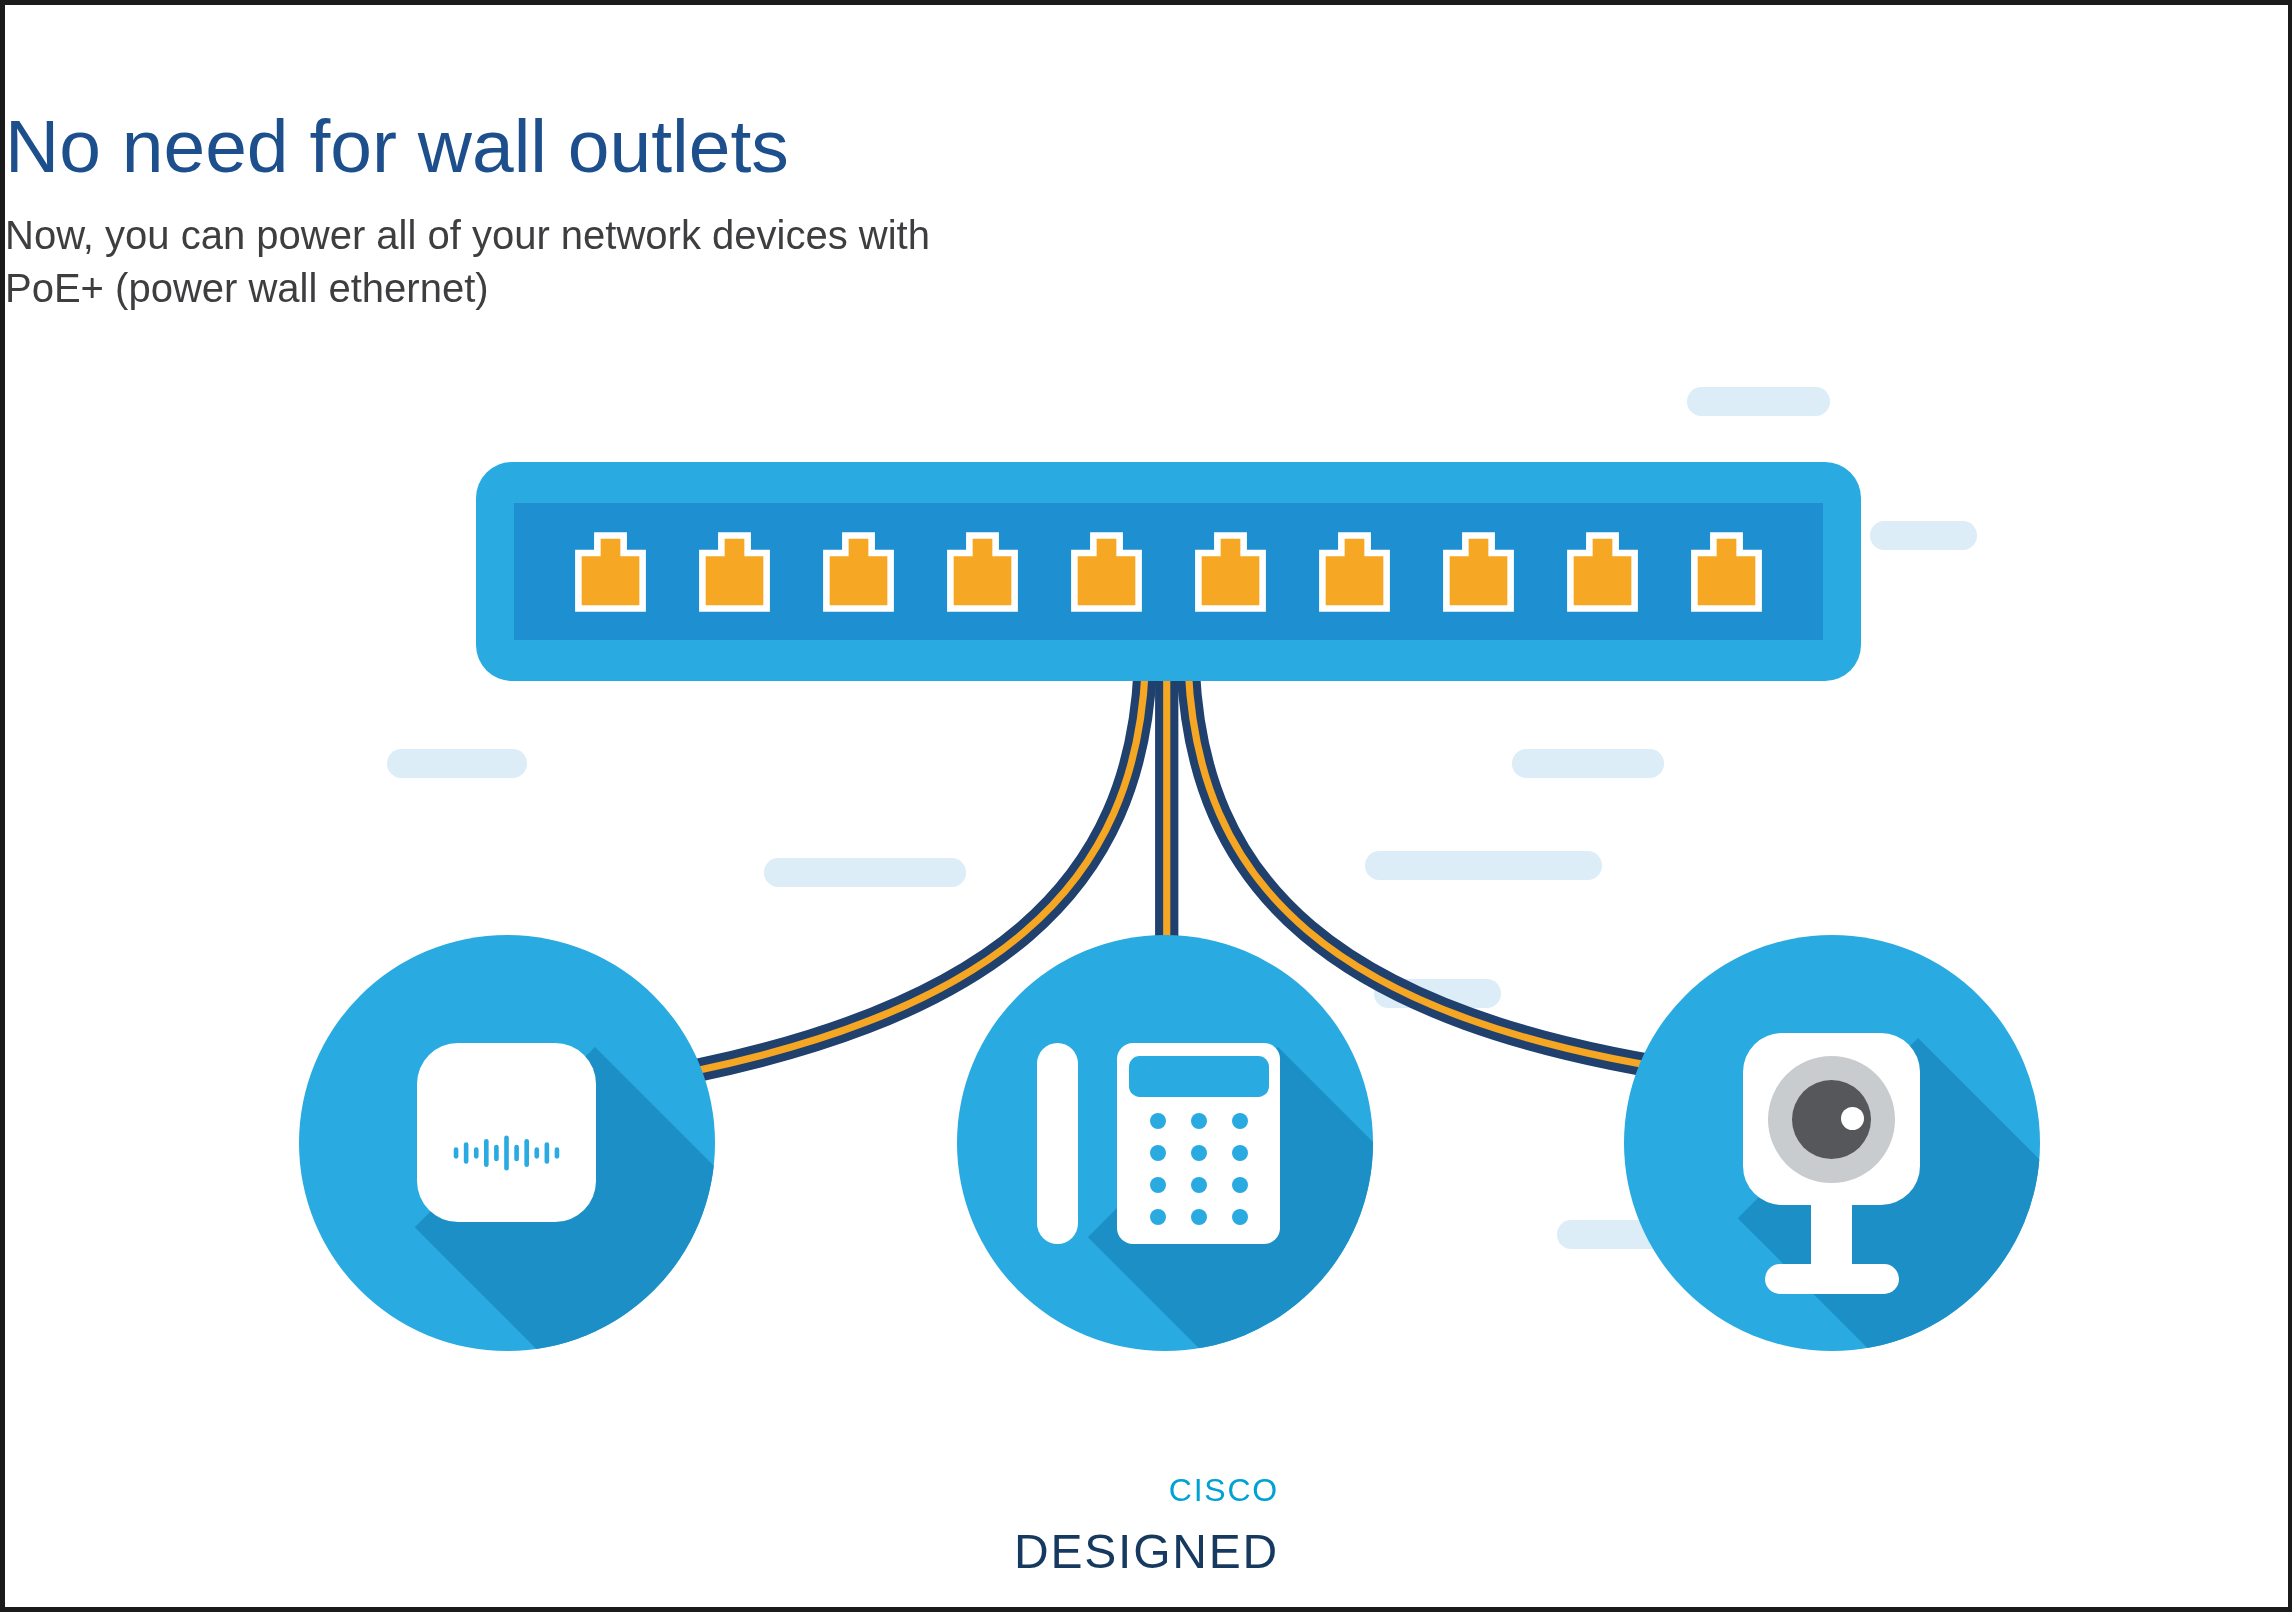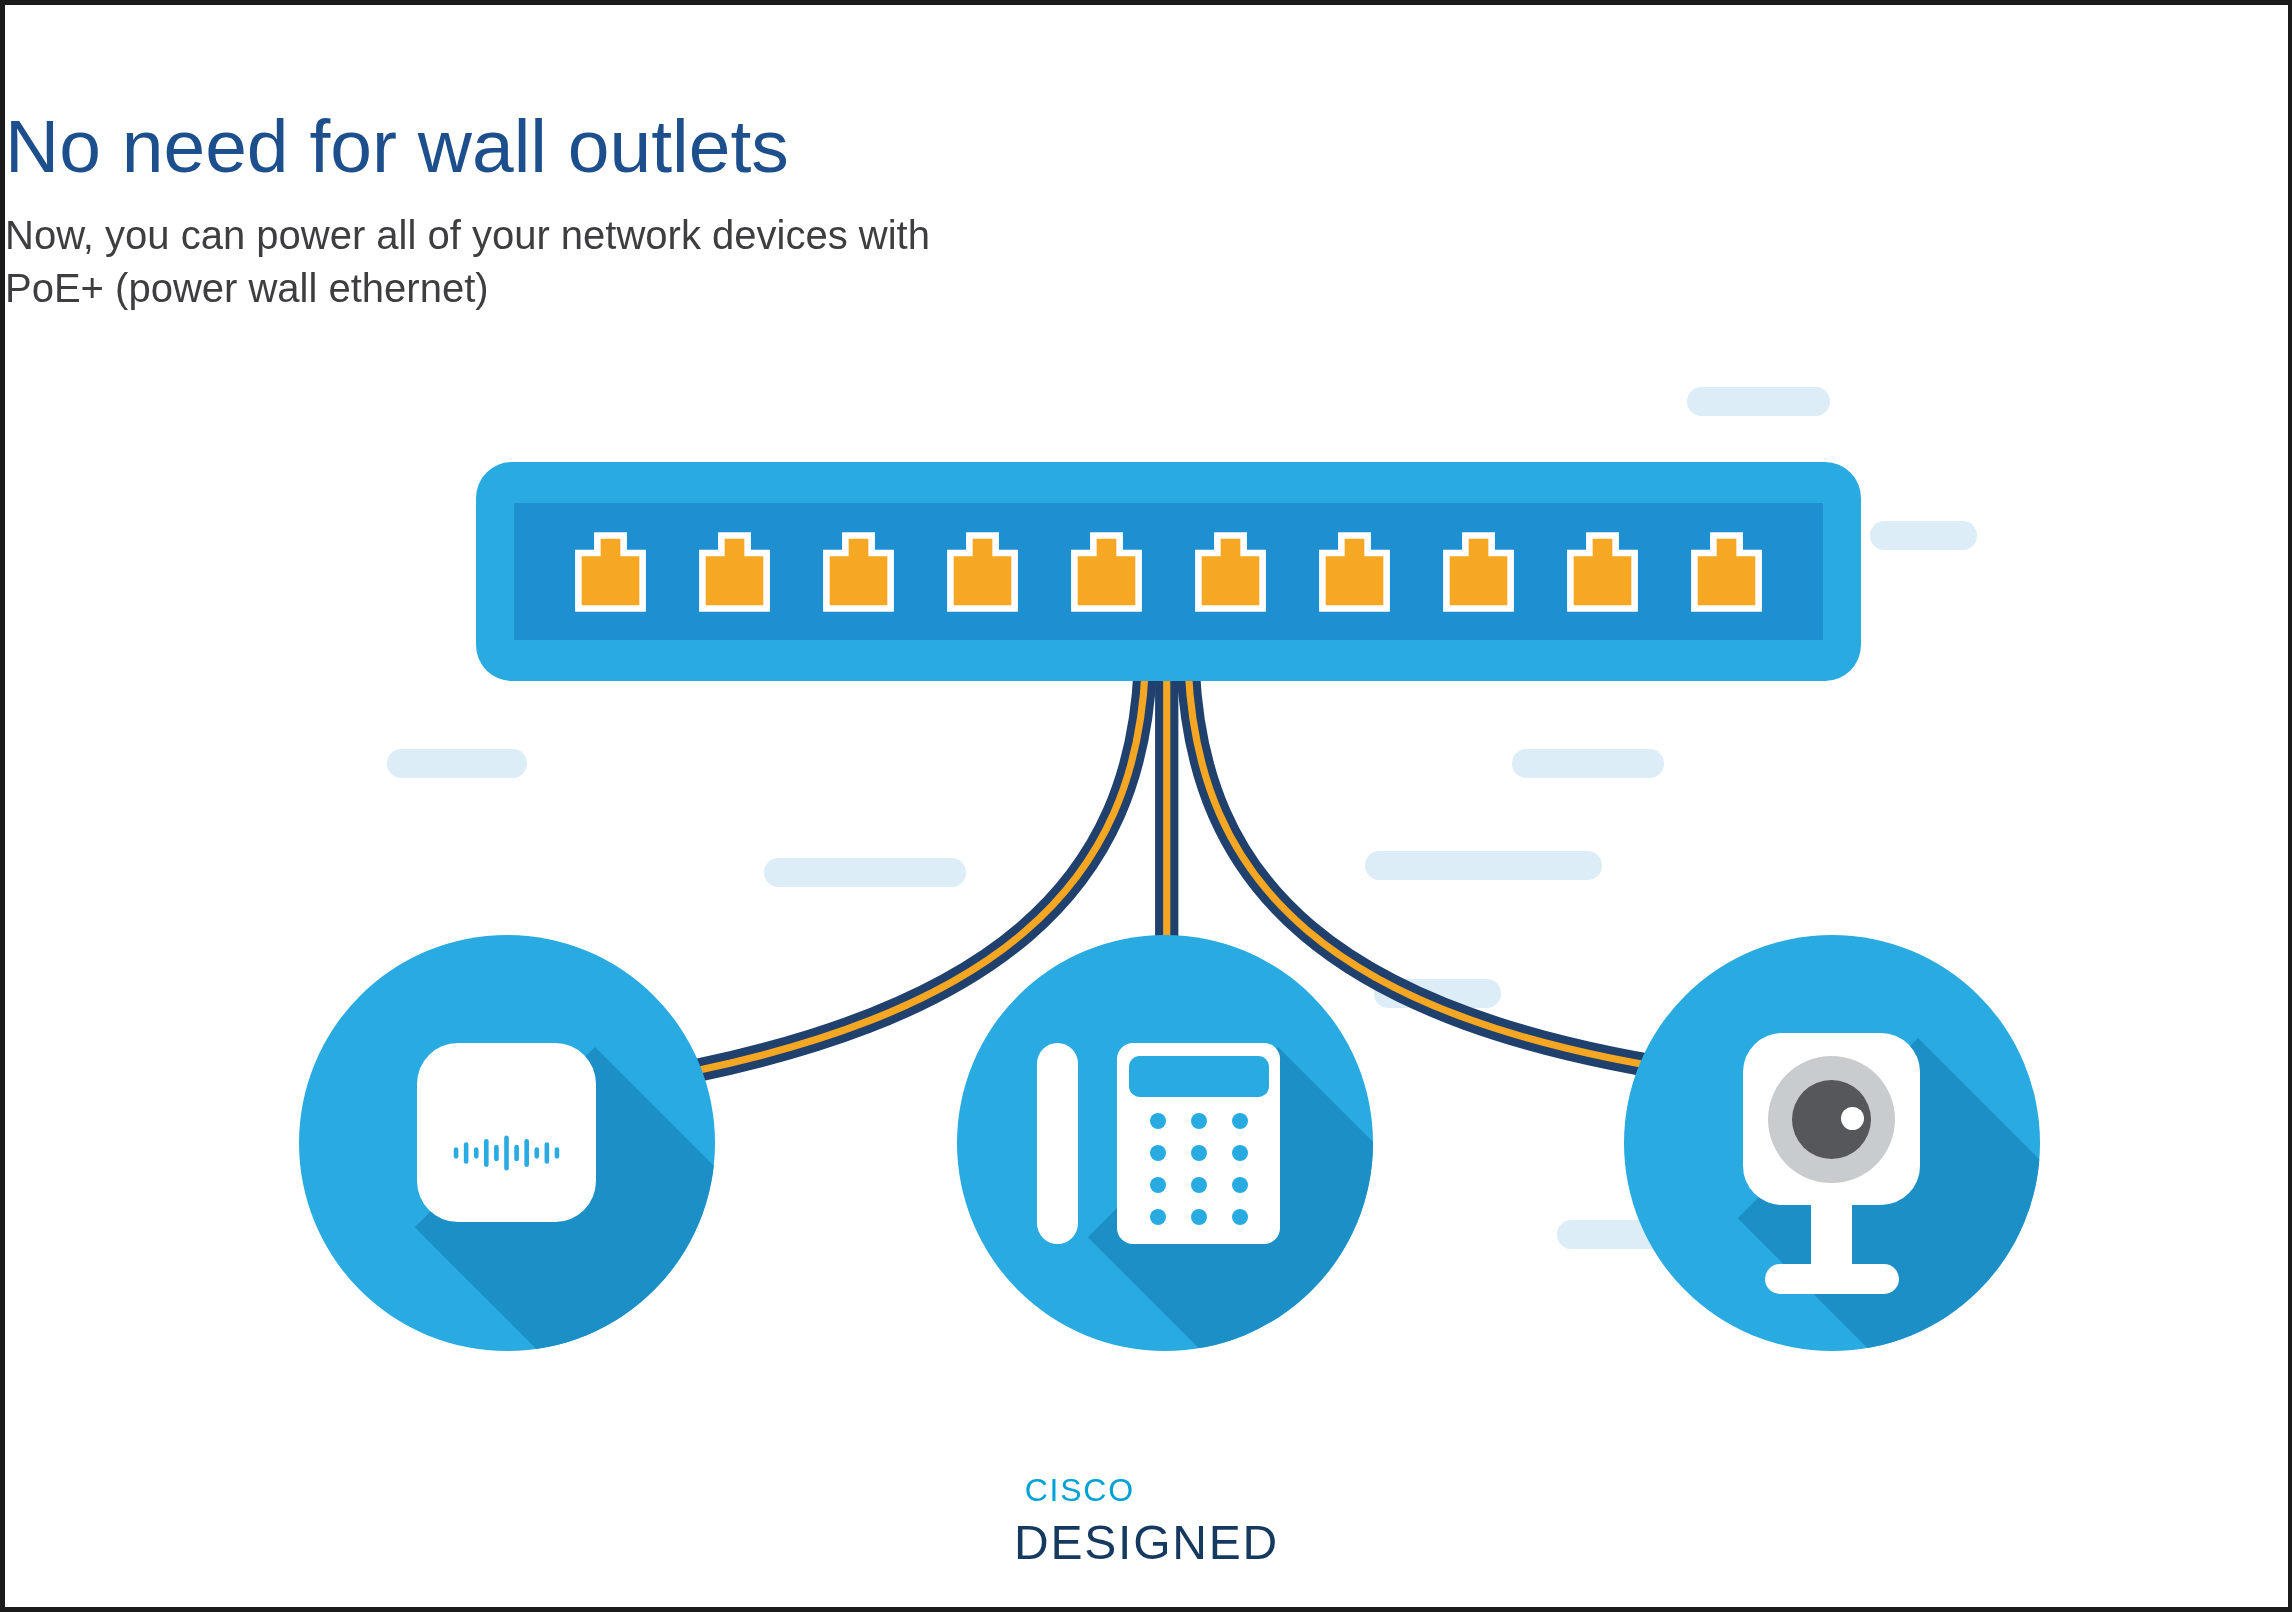--- a/index.html
+++ b/index.html
@@ -85,22 +85,22 @@
   .cam { position:absolute; left:119px; top:98px; width:177px; display:flex; flex-direction:column; align-items:center; }
   .cam-body { width:177px; height:172px; background:#fff; border-radius:39px; display:flex; align-items:center; justify-content:center; }
   .lens { width:127px; height:127px; border-radius:50%; background:var(--lens-gray,#C8CCCE); display:flex; align-items:center; justify-content:center; }
   .pupil { position:relative; width:79px; height:79px; border-radius:50%; background:var(--pupil-gray,#55575A); }
   .glint { position:absolute; width:23px; height:23px; border-radius:50%; background:#fff; right:7.2px; top:27px; }
   .cam-neck { width:41px; height:68px; background:#fff; margin-top:-5.4px; }
   .cam-base { width:134px; height:30px; border-radius:15px; background:#fff; margin-top:-3.6px; }
 
   
   .brand { position:absolute; top:1467px; left:50%; transform:translateX(-50%); text-align:left; }
-  .brand-cisco { font-size:32px; letter-spacing:1.8px; color:var(--brand-cyan,#00A2D5); padding-left:10.7px; }
-  .brand-designed { font-size:48px; letter-spacing:1.8px; color:var(--brand-navy,#15395F); margin-top:6px; }
+  .brand-cisco { font-size:32px; letter-spacing:1.8px; color:var(--brand-cyan,#00A2D5); padding-left:10.7px;text-align:right; }
+  .brand-designed { font-size:48px; letter-spacing:1.8px; color:var(--brand-navy,#15395F); margin-top:15px; }
 </style>
 </head>
 <body>
 
 <div class="canvas">
 
   <div class="pill p1"></div>
   <div class="pill p2"></div>
   <div class="pill p3"></div>
   <div class="pill p4"></div>

